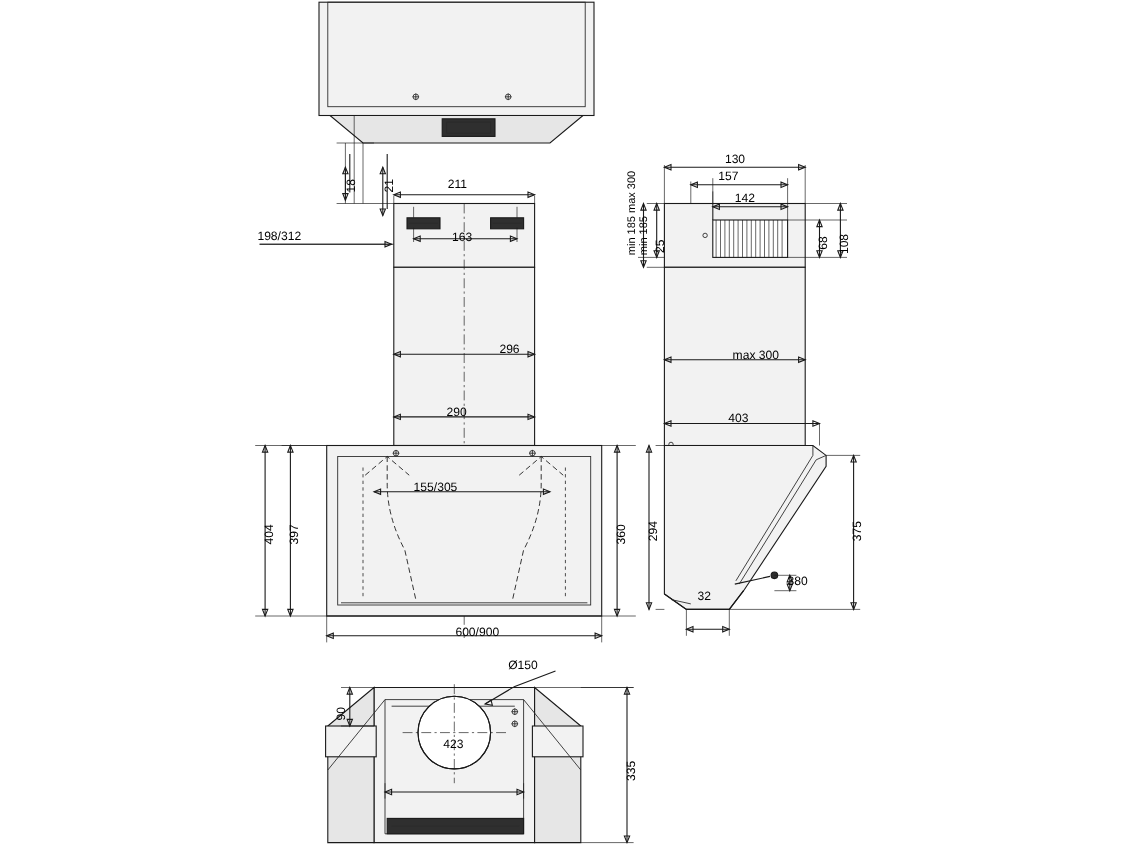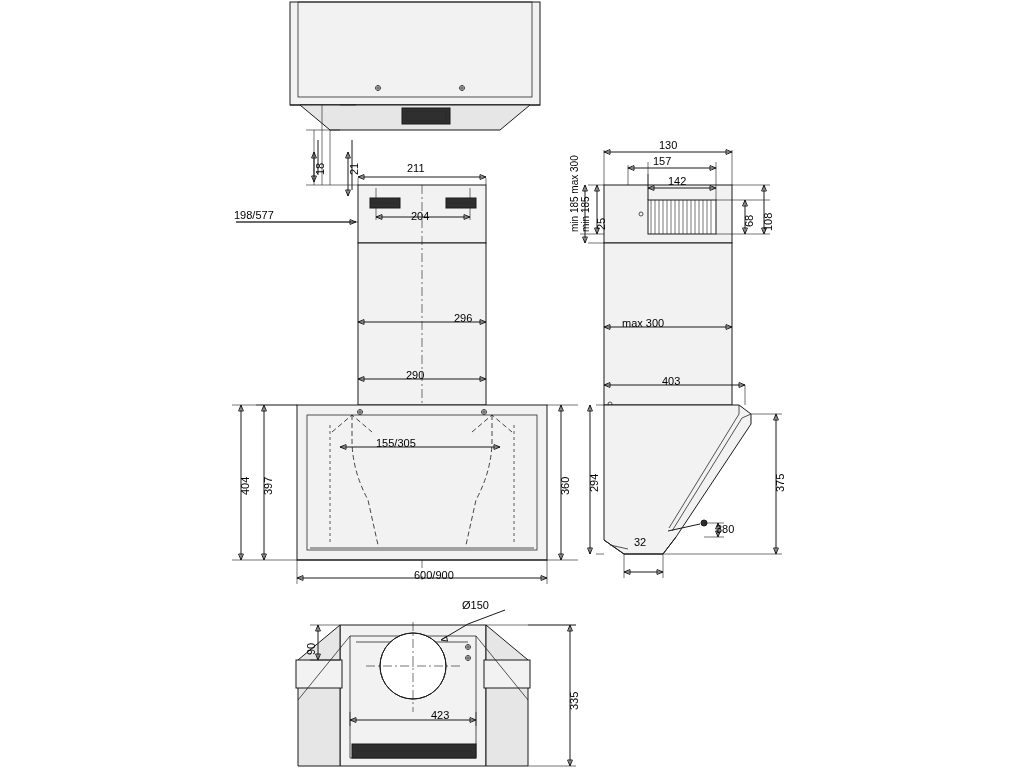--- a/index.html
+++ b/index.html
@@ -307,44 +307,44 @@
       <path class="ln" d="M570 625 L570 766"></path>
       <path class="ln" d="M570 625 l-2.4 6 h4.8 z" fill="#1a1a1a"></path>
       <path class="ln" d="M570 766 l-2.4 -6 h4.8 z" fill="#1a1a1a"></path>
     </g>
   </svg>
 
   <div class="dim vert" style="left:315px; top:175px;">18</div>
   <div class="dim vert" style="left:349px; top:175px;">21</div>
 
   <div class="dim" style="left:407px; top:163px;">211</div>
-  <div class="dim" style="left:411px; top:211px;">204</div>
-  <div class="dim" style="left:234px; top:210px;">198/577</div>
+  <div class="dim" style="left:411px; top:211px;">163</div>
+  <div class="dim" style="left:234px; top:210px;">198/312</div>
   <div class="dim" style="left:406px; top:313px;margin-left:48px;">296</div>
   <div class="dim" style="left:406px; top:370px;">290</div>
   <div class="dim" style="left:376px; top:438px;">155/305</div>
   <div class="dim vert" style="left:240px; top:495px;">404</div>
   <div class="dim vert" style="left:263px; top:495px;">397</div>
   <div class="dim vert" style="left:560px; top:495px;">360</div>
   <div class="dim" style="left:414px; top:570px;">600/900</div>
 
   <div class="dim" style="left:659px; top:140px;">130</div>
   <div class="dim" style="left:653px; top:156px;">157</div>
   <div class="dim" style="left:668px; top:176px;">142</div>
   <div class="dim vert" style="left:744px; top:227px;">68</div>
   <div class="dim vert" style="left:763px; top:231px;">108</div>
   <div class="dim vert" style="left:596px; top:230px;">25</div>
   <div class="dim vert small" style="left:570px; top:232px;">min 185
 max 300</div>
   <div class="dim vert small" style="left:581px; top:232px;">min 185</div>
-  <div class="dim" style="left:622px; top:318px;">max 300</div>
+  <div class="dim" style="left:666px; top:318px;">max 300</div>
   <div class="dim" style="left:662px; top:376px;">403</div>
   <div class="dim vert" style="left:589px; top:492px;">294</div>
   <div class="dim vert" style="left:775px; top:492px;">375</div>
   <div class="dim" style="left:716px; top:524px;">380</div>
   <div class="dim" style="left:634px; top:537px;">32</div>
 
   <div class="dim" style="left:462px; top:600px;">Ø150</div>
   <div class="dim vert" style="left:306px; top:655px;">90</div>
-  <div class="dim" style="left:403px; top:710px;margin-left:28px;">423</div>
+  <div class="dim" style="left:403px; top:672px;">423</div>
   <div class="dim vert" style="left:569px; top:710px;">335</div>
 
 </div>
 
 </body></html>

